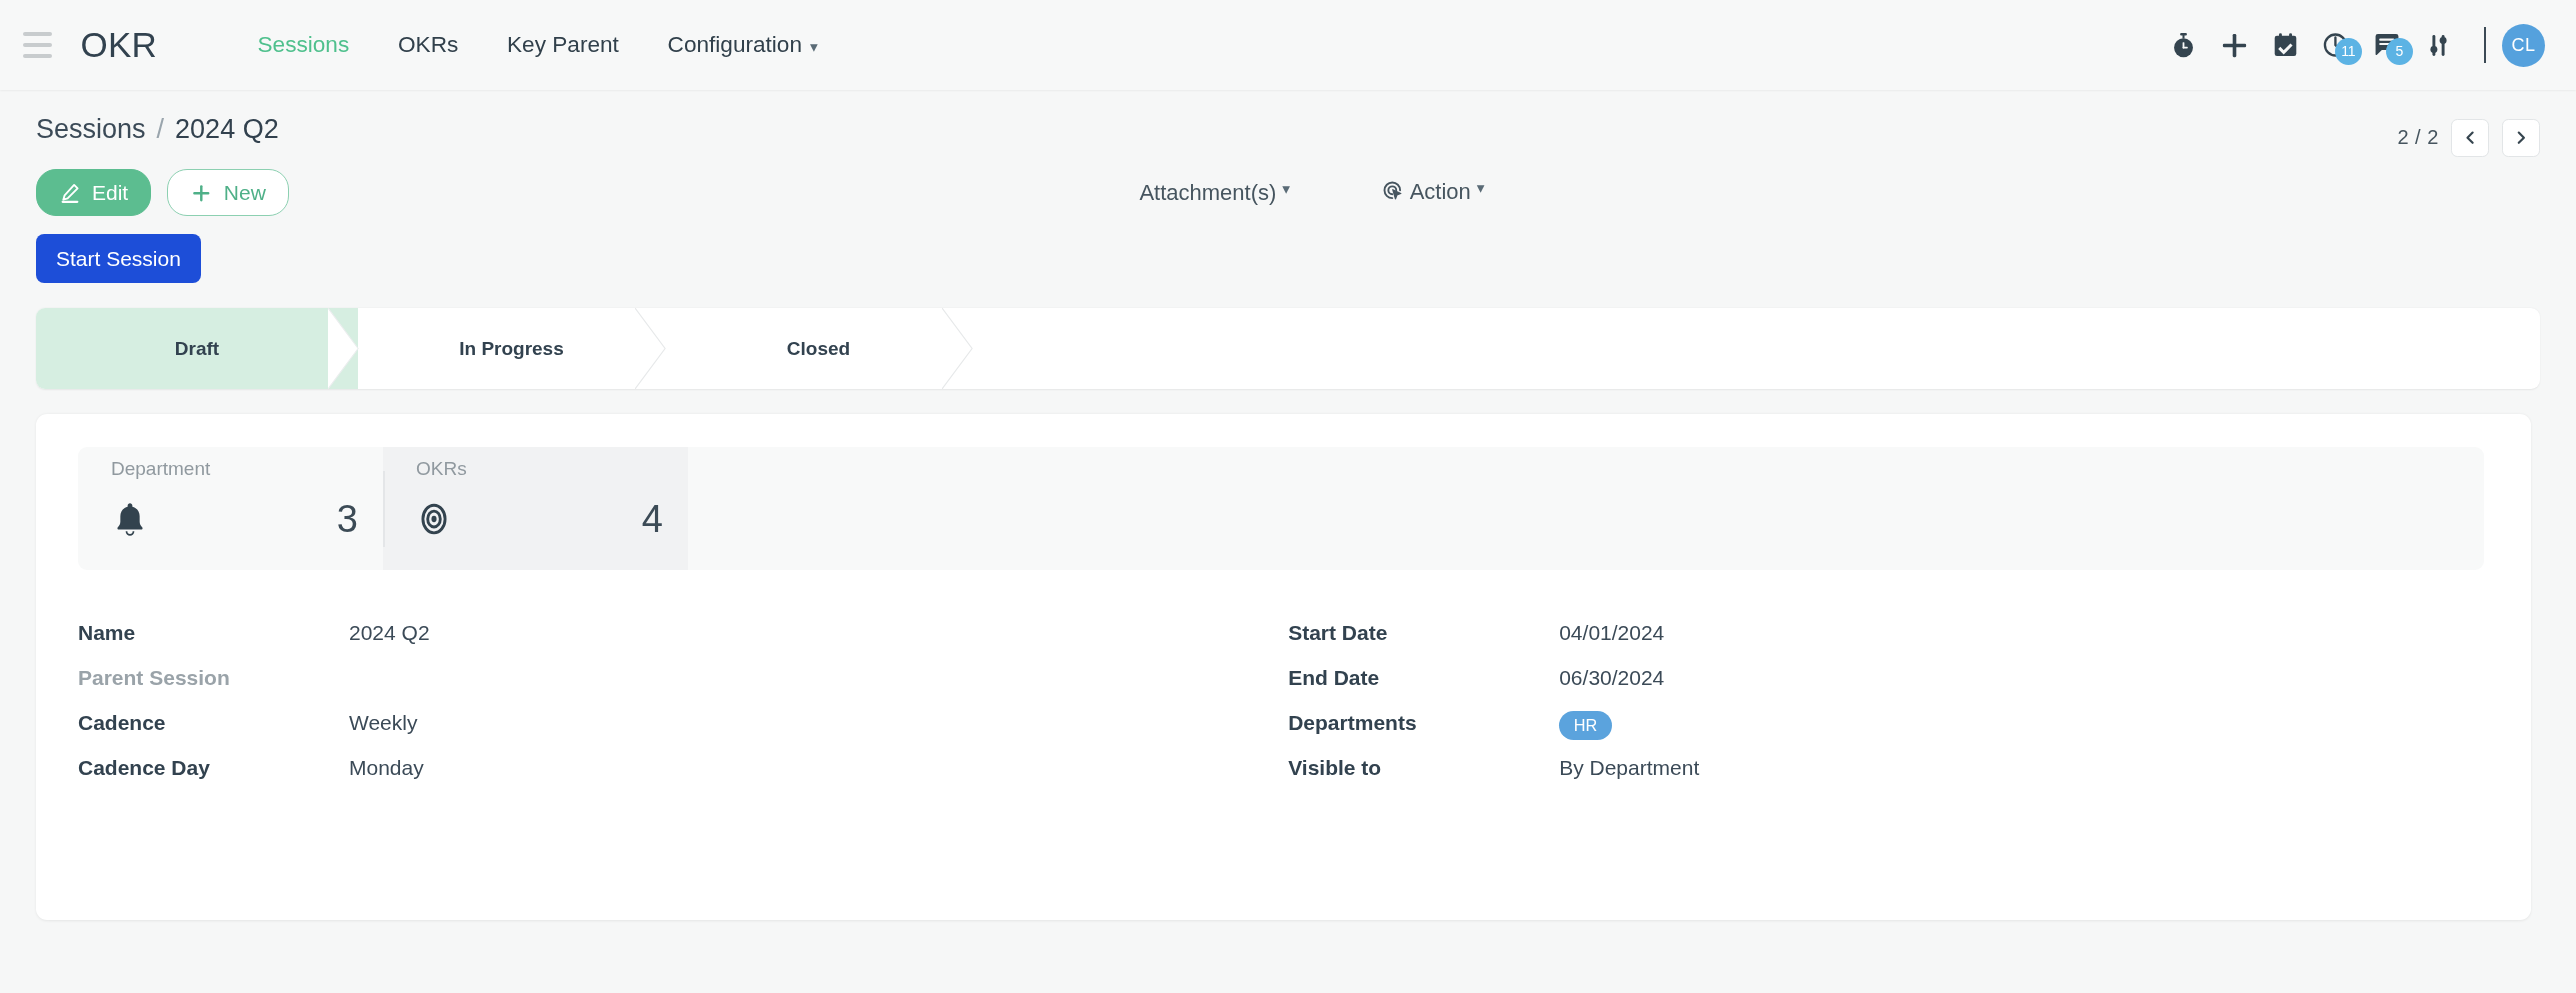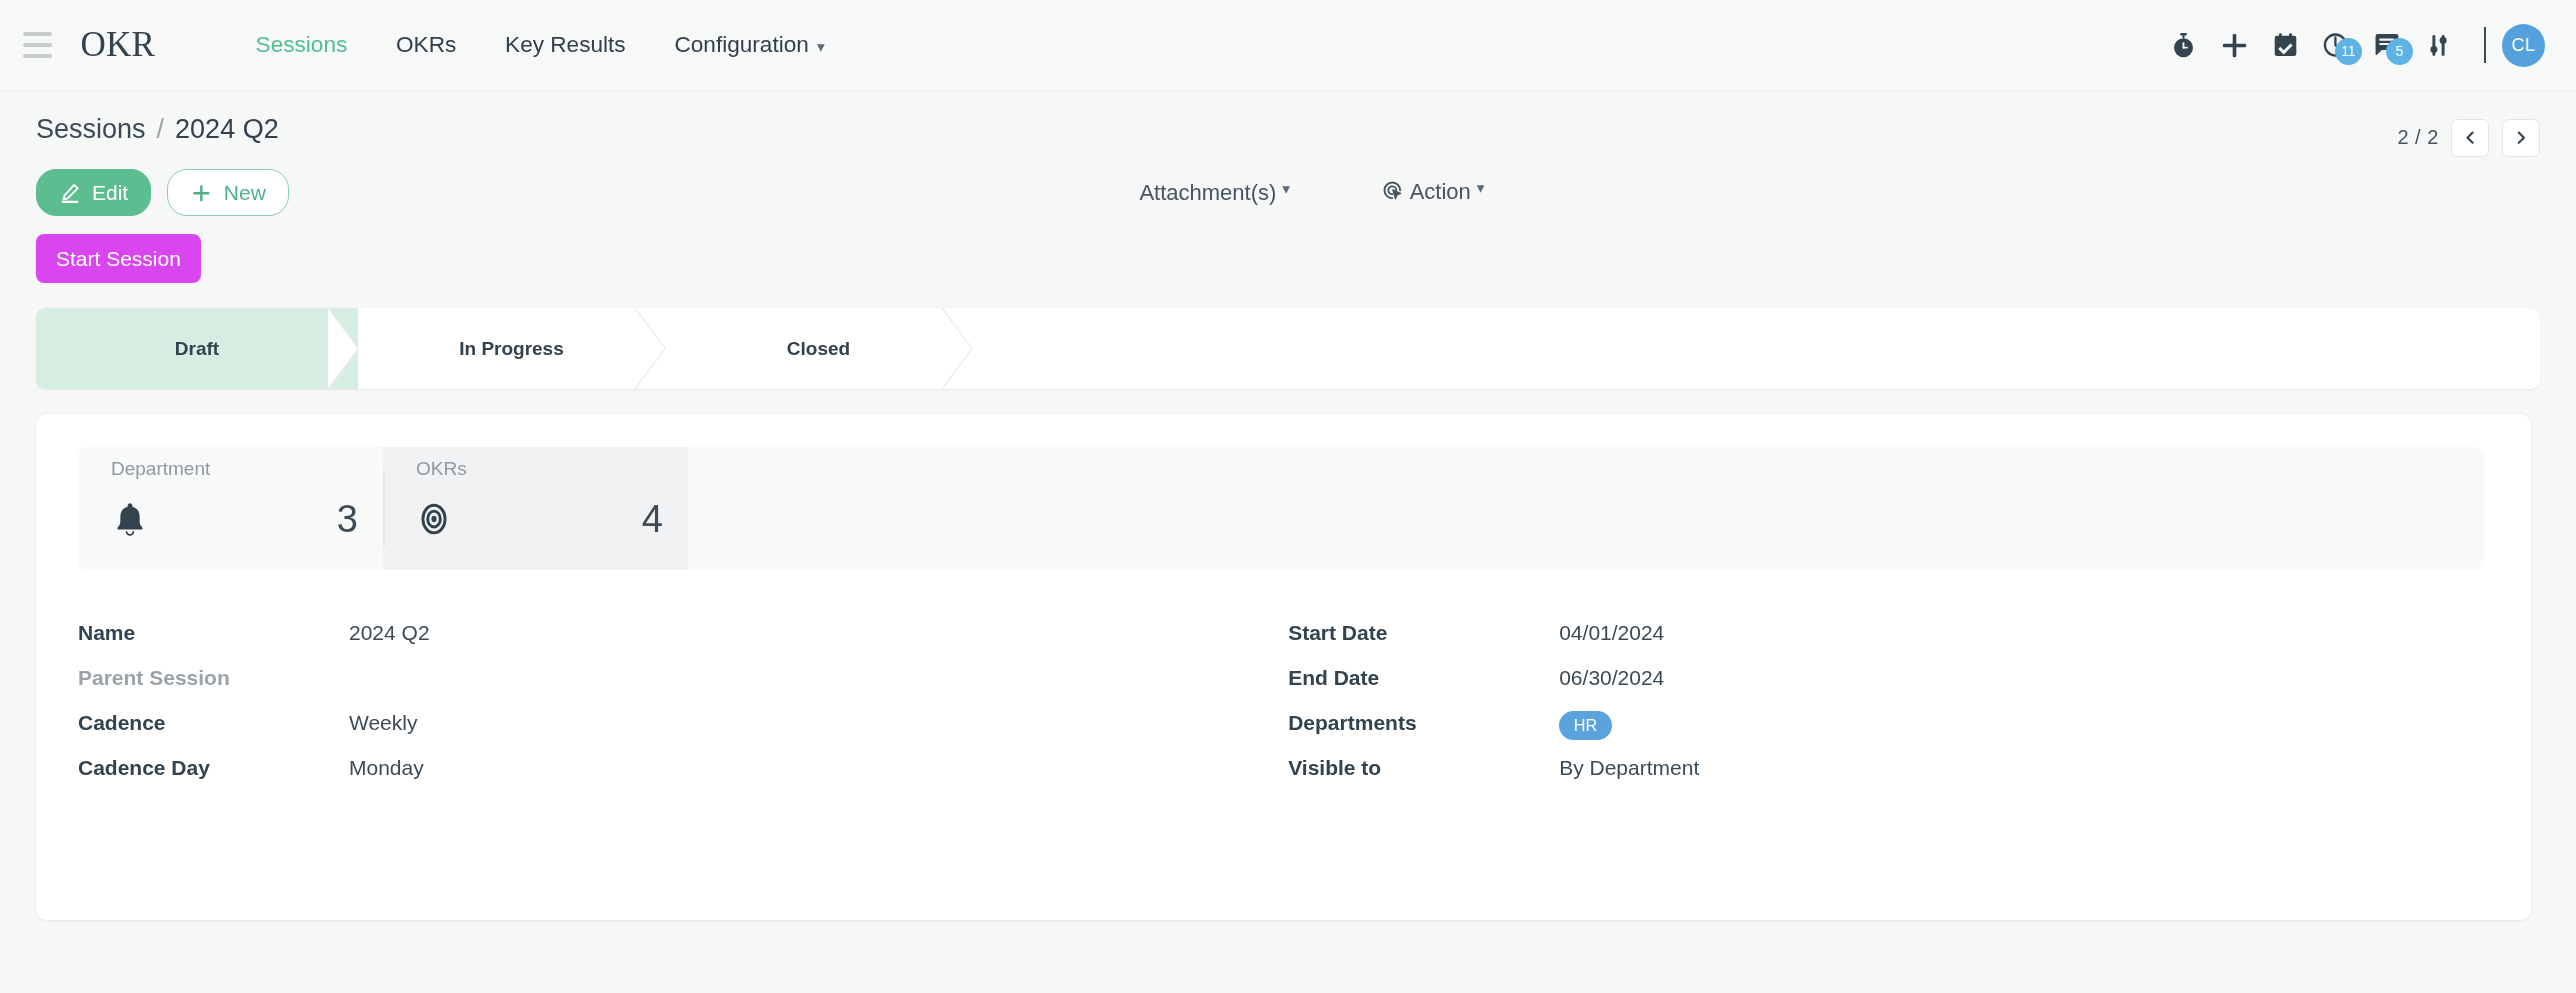--- a/index.html
+++ b/index.html
@@ -24,21 +24,21 @@
   }
   .burger {
     width: 56px; display: flex; flex-direction: column;
     align-items: center; justify-content: center; gap: 6.3px;
     cursor: pointer; margin-left: 9px;
   }
   .burger span { display: block; width: 29px; height: 4.5px; border-radius: 2.7px; background: #c8ccce; }
   .brand {
     font-size: 35px; color: #32424f; letter-spacing: 0.3px;
     margin-left: 15.4px; font-weight: 400; cursor: pointer;
-    font-family: Liberation Serif, serif;
+    font-family: Liberation Sans, sans-serif;
   }
   .navmenu { display: flex; align-items: center; margin-left: 76px; gap: 0; }
   .navmenu a {
     font-size: 22.6px; color: #31404b; text-decoration: none;
     padding: 0 24.4px; cursor: pointer; white-space: nowrap;
   }
   .navmenu a.active { color: #4fc08d; }
   .navmenu a .caret { font-size: 15.4px; margin-left: 8.1px; color: #5a6b76; }
   .nav-spacer { flex: 1; }
   .navicons { display: flex; align-items: center; gap: 0; }
@@ -96,21 +96,21 @@
     gap: 43px; height: 47px; pointer-events: none;
   }
   .toolitem {
     display: inline-flex; gap: 6px;
     font-size: 22px; color: #46555f; cursor: pointer; pointer-events: auto; margin-left: 48px;
   }
   .toolitem .caret { font-size: 15.4px; color: #5a6b76; }
 
   .startrow { margin-top: 18px; }
   .btn-start {
-    background: #d946ef; color: #fff; border: none; border-radius: 8.1px;
+    background: #1d4ed8; color: #fff; border: none; border-radius: 8.1px;
     height: 49px; padding: 0 20px; font-size: 21px; cursor: pointer;
     display: inline-flex; align-items: center;
   }
 
   
   .statusbar {
     margin: 25px 36px 0 36px;
     height: 81px; background: #fff; border-radius: 9px;
     position: relative; overflow: hidden;
     box-shadow: 0 0.9px 1.8px rgba(0,0,0,0.07);
@@ -183,21 +183,21 @@
   <div class="burger">
     <span></span>
       <span></span>
       <span></span>
   </div>
   <div class="brand">OKR</div>
 
   <nav class="navmenu">
     <a class="active"><span>Sessions</span></a>
     <a><span>OKRs</span></a>
-    <a><span>Key Results</span></a>
+    <a><span>Key Parent</span></a>
     <a><span>Configuration</span><span class="caret">▾</span></a>
   </nav>
 
   <div class="nav-spacer"></div>
 
   <div class="navicons">
     <div class="navicon">
       <svg width="27" height="27" viewBox="0 0 24 24" fill="currentColor">
         <rect x="9" y="0.8" width="6" height="2.4" rx="1"></rect>
         <circle cx="12" cy="14" r="8.4"></circle>

